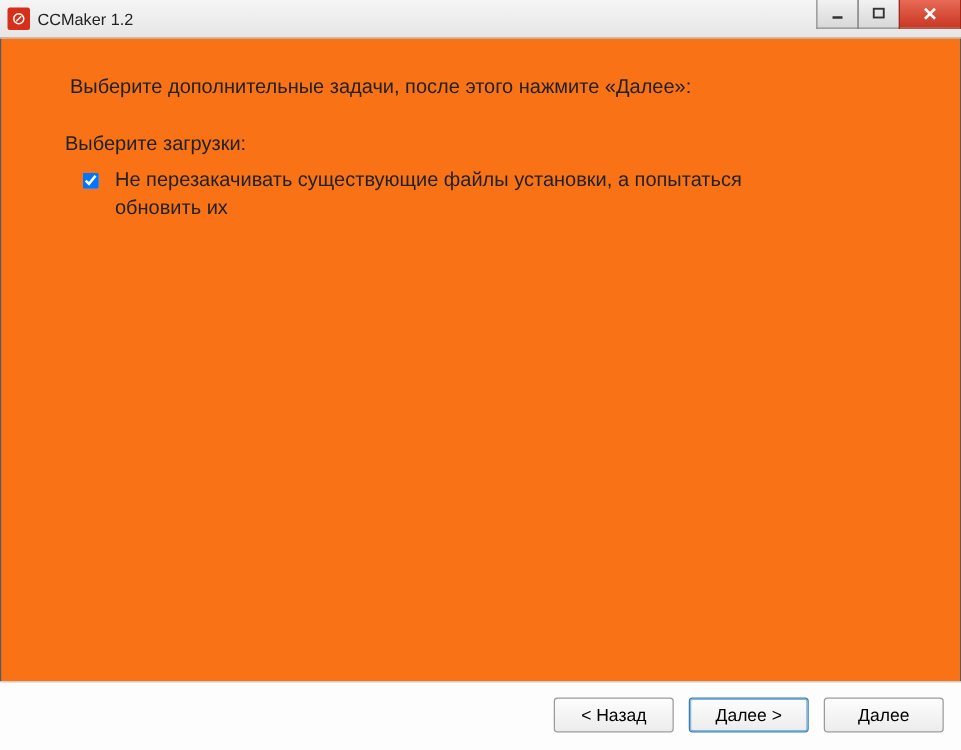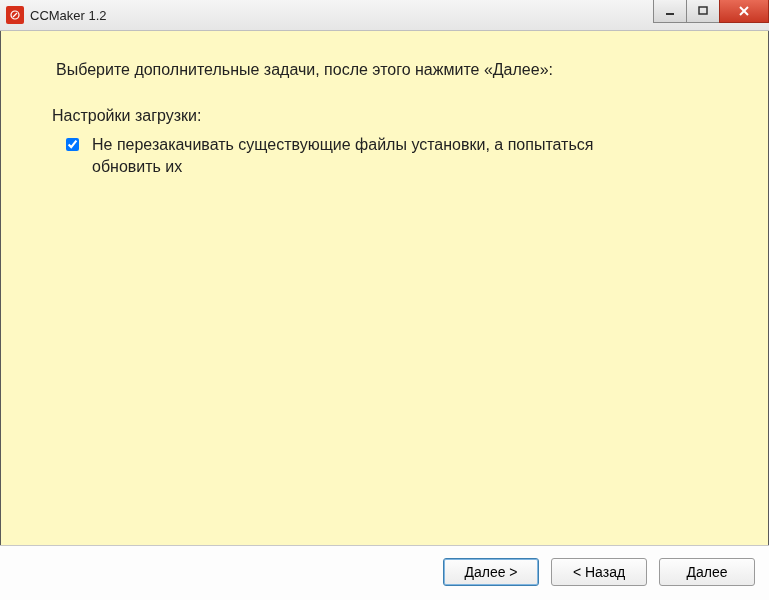--- a/index.html
+++ b/index.html
@@ -9,21 +9,21 @@
     height: 600px;
     font-family: "Segoe UI", Tahoma, sans-serif;
     background: #d0c8c0;
     overflow: hidden;
   }
   .window {
     width: 769px;
     height: 600px;
     display: flex;
     flex-direction: column;
-    background: #fef9c3;
+    background: #f97316;
     box-shadow: 0 0 0 1px #5a5a5a inset;
   }
   
   .titlebar {
     height: 30px;
     background: linear-gradient(#f5f5f5, #e6e6e6);
     border-bottom: 1px solid #bfbfbf;
     display: flex;
     align-items: center;
     padding: 0 0 0 6px;
@@ -177,26 +177,26 @@
             <line x1="3" y1="3" x2="11" y2="11" stroke-width="2"></line>
             <line x1="11" y1="3" x2="3" y2="11" stroke-width="2"></line>
           </svg>
       </div>
     </div>
   </div>
 
 
   <div class="content">
     <div class="instruction">Выберите дополнительные задачи, после этого нажмите «Далее»:</div>
-    <div class="settings-header">Настройки загрузки:</div>
+    <div class="settings-header">Выберите загрузки:</div>
     <div class="option-row">
       <input type="checkbox" id="opt1" checked="" style="">
       <label for="opt1">Не перезакачивать существующие файлы установки, а попытаться обновить их</label>
     </div>
   </div>
 
   <div class="footer">
+    <button class="btn">&lt; Назад</button>
     <button class="btn default">Далее &gt;</button>
-    <button class="btn">&lt; Назад</button>
     <button class="btn">Далее</button>
   </div>
 
 </div>
 
 </body></html>

